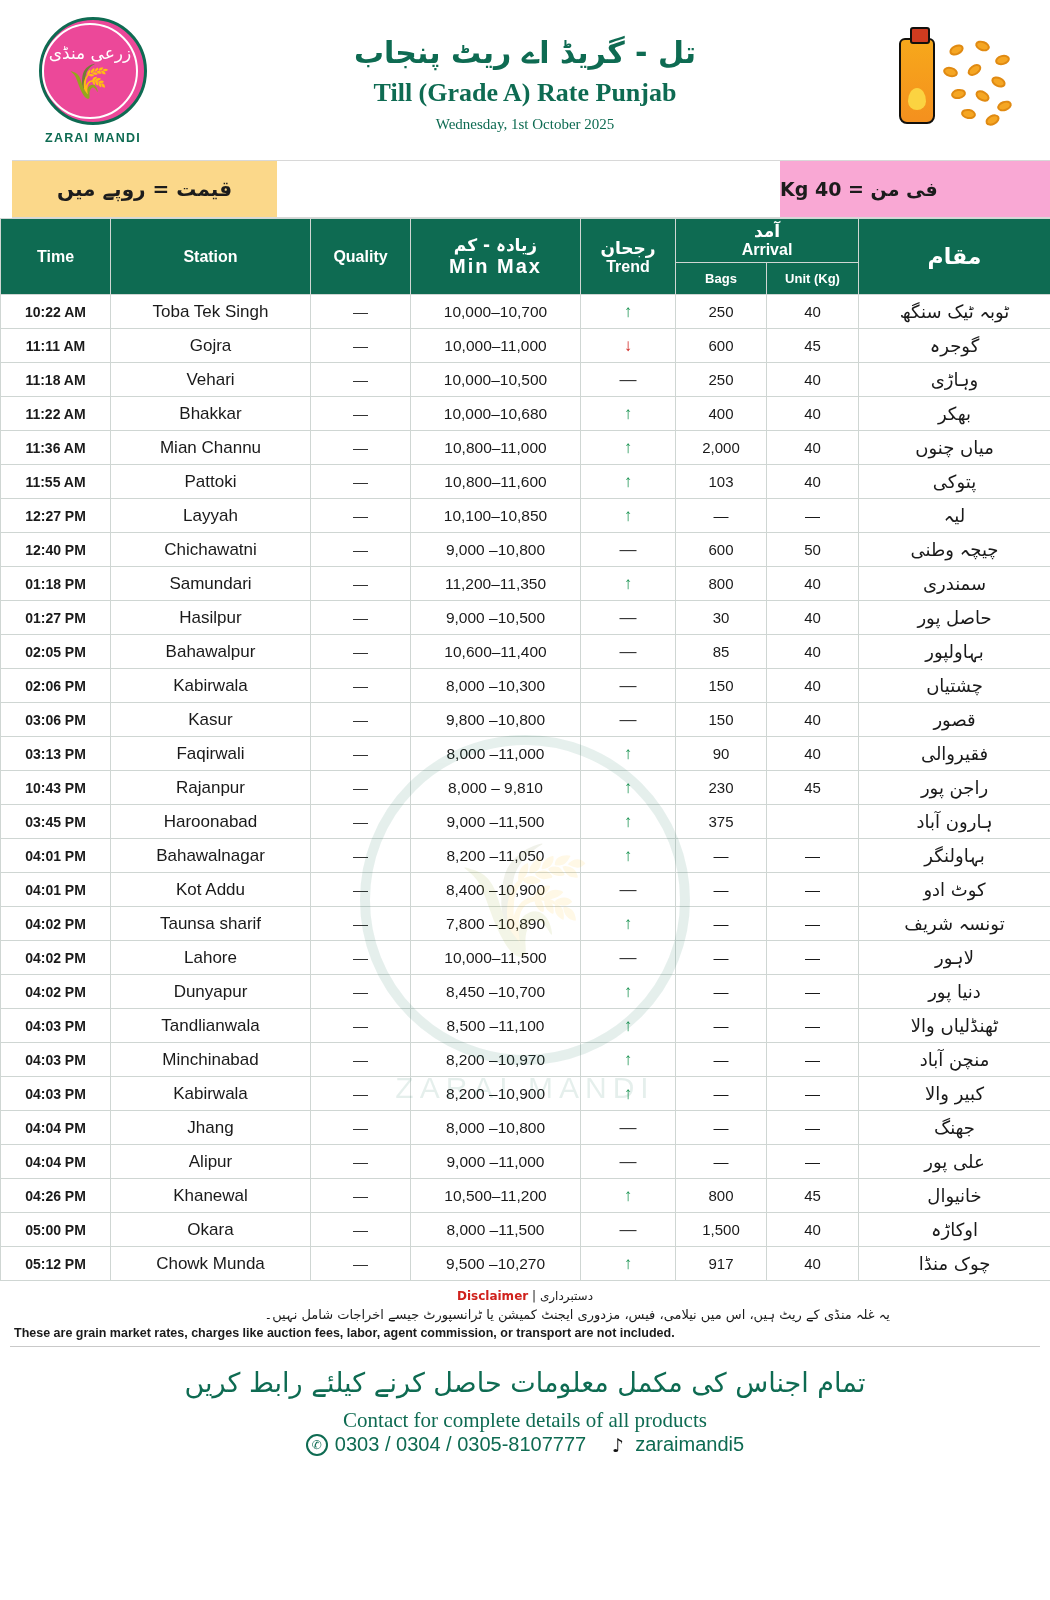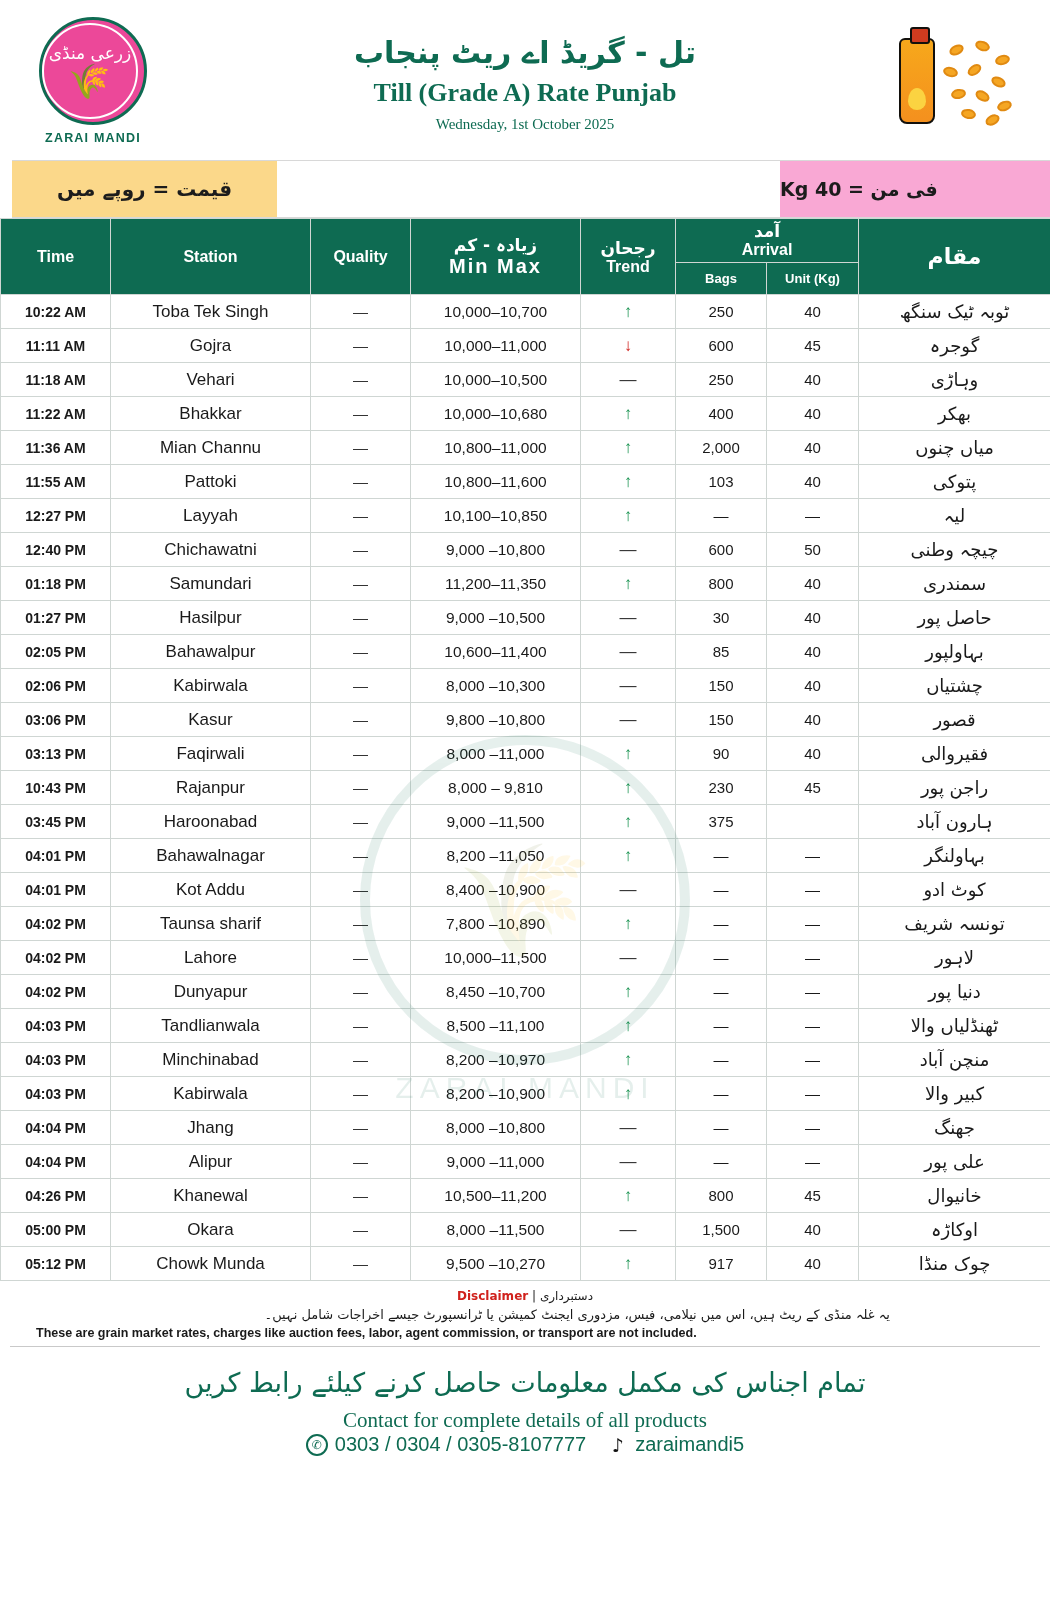--- a/index.html
+++ b/index.html
@@ -250,21 +250,20 @@
     text-align: right;
     padding-right: 150px;
   }
   .disc-en {
     font-size: 12.5px;
     color:#1a1a1a;
     margin-top: 4px;
     text-align: left;
     padding-left: 4px;
     font-weight: bold;
-    margin-left: 22px;
   }
   hr.sep { border: none; border-top: 1px solid #c9c9c9; margin: 6px 0 0 0; }
 
   
   .footer { text-align: center; padding-top: 18px; }
   .footer-urdu {
     font-size: 27px;
     color: #0e6b52;
     font-family: "DejaVu Sans", sans-serif;
     direction: rtl;

